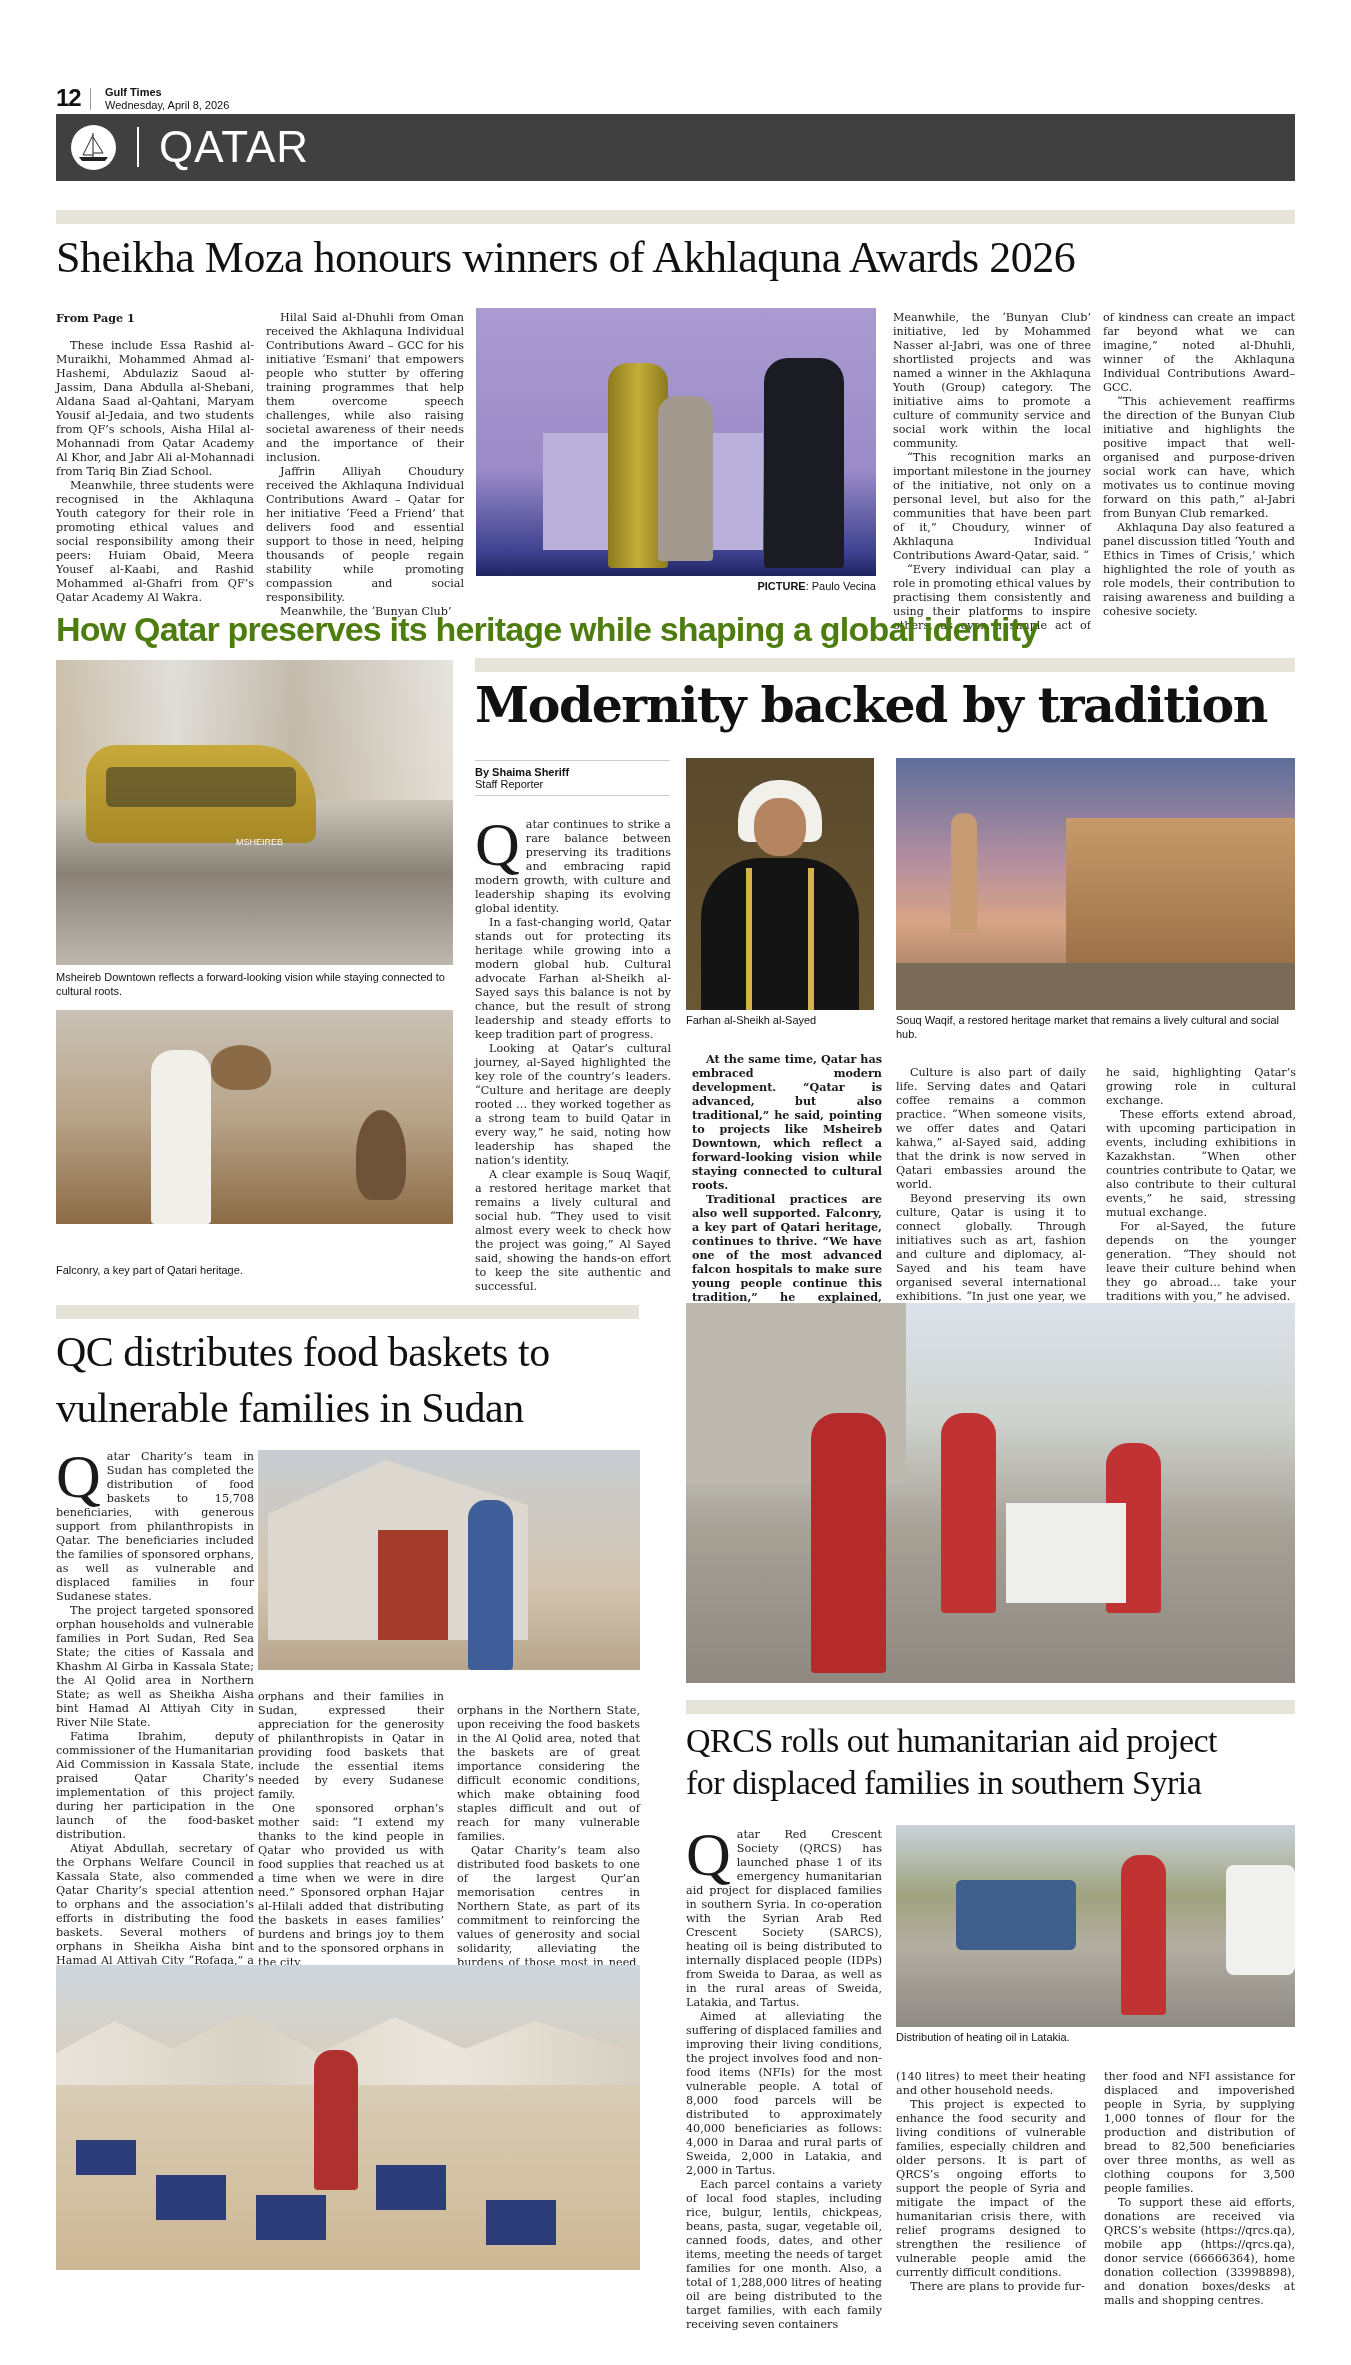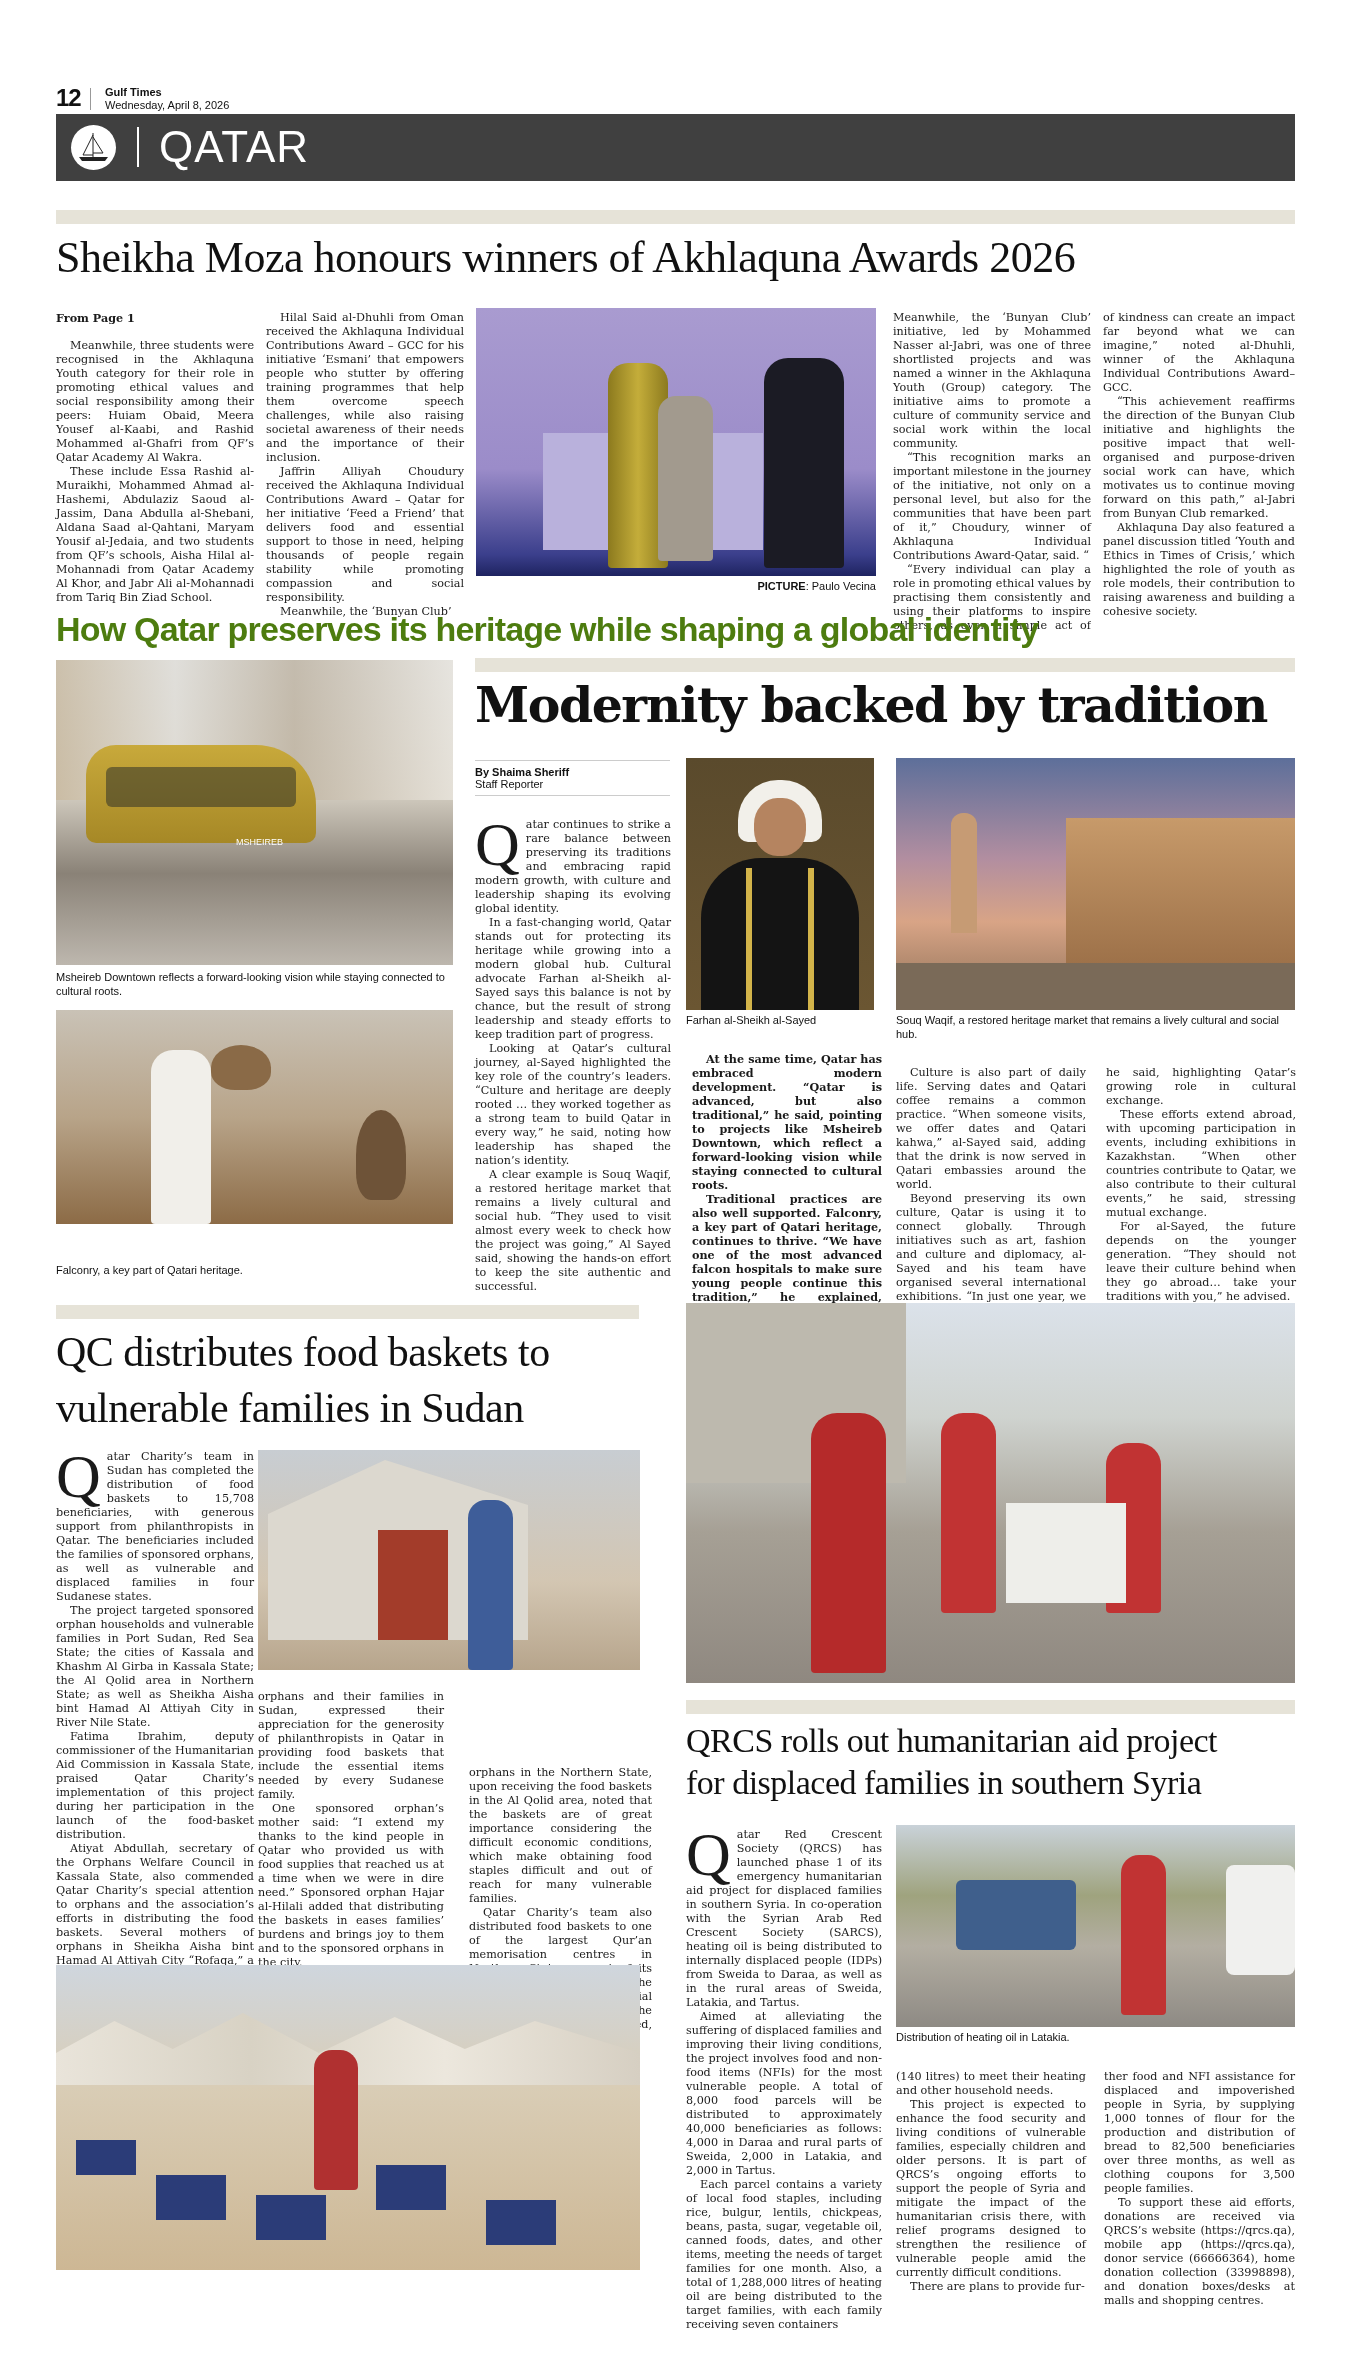--- a/index.html
+++ b/index.html
@@ -35,22 +35,22 @@
   </span>
   <span class="abs" style="left:81px;top:13px;width:2px;height:40px;background:#fff;"></span>
   <span class="abs sans" style="left:103px;top:8px;font-size:44px;color:#fff;font-weight:normal;letter-spacing:1px;">QATAR</span>
 </div>
 
 <div class="abs grayband" style="left:56px;top:210px;width:1239px;"></div>
 <h1 class="abs hed" style="left:56px;top:233px;font-size:44px;line-height:50px;white-space:nowrap;">Sheikha Moza honours winners of Akhlaquna Awards 2026</h1>
 
 <div class="abs body-text" style="left:56px;top:311px;width:198px;">
   <p class="noindent" style="font-weight:bold;margin-bottom:14px;">From Page 1</p>
+  <p>These include Essa Rashid al-Muraikhi, Mohammed Ahmad al-Hashemi, Abdulaziz Saoud al-Jassim, Dana Abdulla al-Shebani, Aldana Saad al-Qahtani, Maryam Yousif al-Jedaia, and two students from QF’s schools, Aisha Hilal al-Mohannadi from Qatar Academy Al Khor, and Jabr Ali al-Mohannadi from Tariq Bin Ziad School.</p>
   <p>Meanwhile, three students were recognised in the Akhlaquna Youth category for their role in promoting ethical values and social responsibility among their peers: Huiam Obaid, Meera Yousef al-Kaabi, and Rashid Mohammed al-Ghafri from QF’s Qatar Academy Al Wakra.</p>
-  <p>These include Essa Rashid al-Muraikhi, Mohammed Ahmad al-Hashemi, Abdulaziz Saoud al-Jassim, Dana Abdulla al-Shebani, Aldana Saad al-Qahtani, Maryam Yousif al-Jedaia, and two students from QF’s schools, Aisha Hilal al-Mohannadi from Qatar Academy Al Khor, and Jabr Ali al-Mohannadi from Tariq Bin Ziad School.</p>
 </div>
 <div class="abs body-text" style="left:266px;top:311px;width:198px;">
   <p>Hilal Said al-Dhuhli from Oman received the Akhlaquna Individual Contributions Award – GCC for his initiative ‘Esmani’ that empowers people who stutter by offering training programmes that help them overcome speech challenges, while also raising societal awareness of their needs and the importance of their inclusion.</p>
   <p>Jaffrin Alliyah Choudury received the Akhlaquna Individual Contributions Award – Qatar for her initiative ‘Feed a Friend’ that delivers food and essential support to those in need, helping thousands of people regain stability while promoting compassion and social responsibility.</p>
   <p style="height:14px;overflow:hidden;">Meanwhile, the ‘Bunyan Club’</p>
 </div>
 
 <div class="abs photo" style="left:476px;top:308px;width:400px;height:268px;background:linear-gradient(180deg,#a99bd0 0%,#9b8cc9 60%,#3b3f8c 92%,#1e2360 100%);">
   <div class="abs" style="left:67px;top:125px;width:220px;height:117px;background:#b9b1dc;"></div>
   <div class="abs" style="left:132px;top:55px;width:60px;height:205px;background:linear-gradient(90deg,#8c7a1e,#c4ad3a,#8c7a1e);border-radius:20px 20px 4px 4px;"></div>
@@ -152,21 +152,21 @@
   <div class="abs" style="left:10px;top:10px;width:260px;height:180px;background:#dcd8cf;clip-path:polygon(0 30%,45% 0,100% 25%,100% 100%,0 100%);"></div>
   <div class="abs" style="left:120px;top:80px;width:70px;height:110px;background:#a33c2a;"></div>
   <div class="abs" style="left:210px;top:50px;width:45px;height:170px;background:#3e5d99;border-radius:18px 18px 4px 4px;"></div>
 </div>
 
 <div class="abs body-text" style="left:258px;top:1690px;width:186px;">
   <p class="noindent">orphans and their families in Sudan, expressed their appreciation for the generosity of philanthropists in Qatar in providing food baskets that include the essential items needed by every Sudanese family.</p>
   <p>One sponsored orphan’s mother said: “I extend my thanks to the kind people in Qatar who provided us with food supplies that reached us at a time when we were in dire need.” Sponsored orphan Hajar al-Hilali added that distributing the baskets in eases families’ burdens and brings joy to them and to the sponsored orphans in the city.</p>
   <p>Several mothers of sponsored</p>
 </div>
-<div class="abs body-text" style="left:457px;top:1766px;width:183px;margin-left:12px;">
+<div class="abs body-text" style="left:457px;top:1704px;width:183px;">
   <p class="noindent">orphans in the Northern State, upon receiving the food baskets in the Al Qolid area, noted that the baskets are of great importance considering the difficult economic conditions, which make obtaining food staples difficult and out of reach for many vulnerable families.</p>
   <p>Qatar Charity’s team also distributed food baskets to one of the largest Qur’an memorisation centres in Northern State, as part of its commitment to reinforcing the values of generosity and social solidarity, alleviating the burdens of those most in need, and bringing relief to them.</p>
 </div>
 
 <div class="abs photo" style="left:56px;top:1965px;width:584px;height:305px;background:linear-gradient(180deg,#cfd6de 0%,#d9cdb6 40%,#cdb794 100%);">
   <div class="abs" style="left:0;top:40px;width:584px;height:80px;background:linear-gradient(90deg,#e9e4da,#d8d2c4,#ece7dd,#d6cfc2);clip-path:polygon(0 60%,10% 20%,20% 55%,32% 10%,45% 60%,58% 15%,70% 55%,82% 20%,100% 60%,100% 100%,0 100%);"></div>
   <div class="abs" style="left:258px;top:85px;width:44px;height:140px;background:#b03030;border-radius:18px 18px 4px 4px;"></div>
   <div class="abs" style="left:100px;top:210px;width:70px;height:45px;background:#2b3c78;"></div>
   <div class="abs" style="left:200px;top:230px;width:70px;height:45px;background:#2b3c78;"></div>
   <div class="abs" style="left:320px;top:200px;width:70px;height:45px;background:#2b3c78;"></div>

